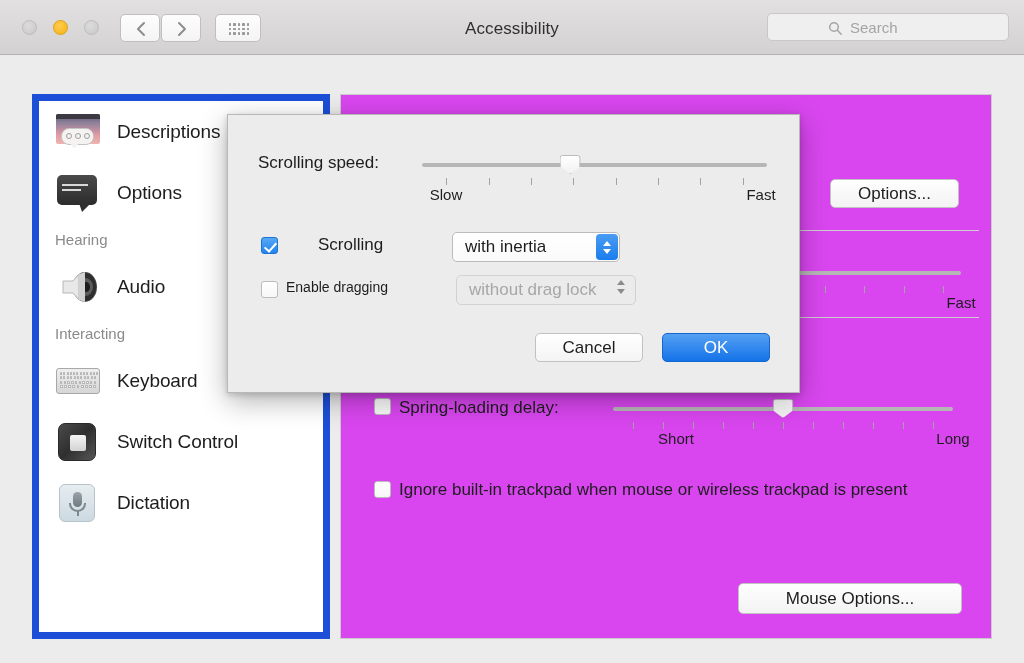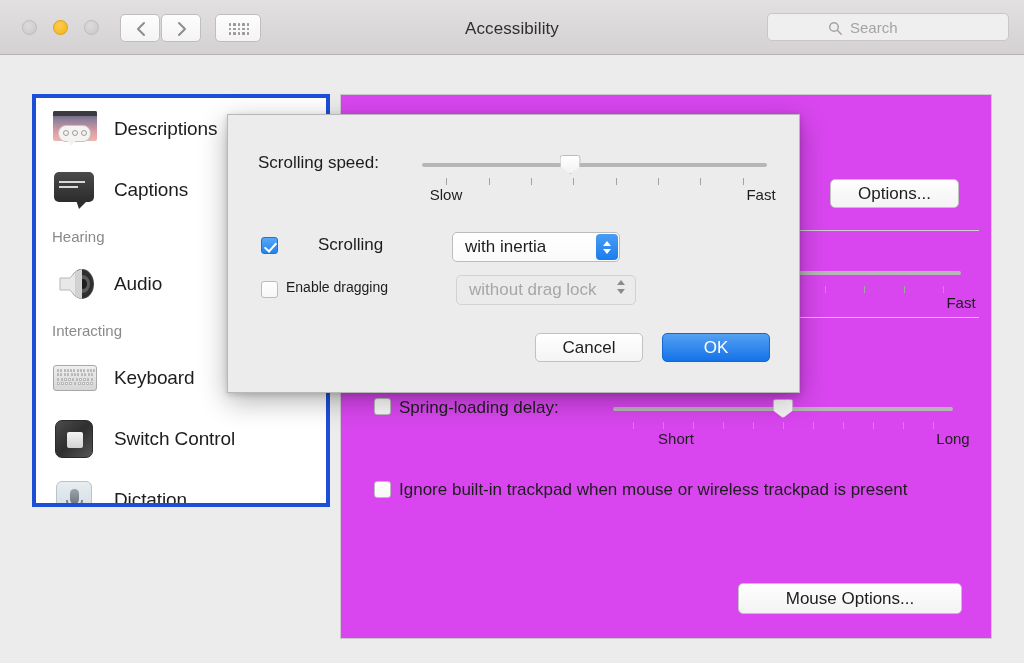--- a/index.html
+++ b/index.html
@@ -88,23 +88,23 @@
   
   #content {
     position: absolute; left: 0; top: 55px;
     width: 1024px; height: 608px;
     background: #ececec;
   }
 
   
   #sidebar {
     position: absolute; left: 32px; top: 39px;
-    width: 298px; height: 413px;
+    width: 298px; height: 545px;
     background: #ffffff;
-    border: 4px solid #1d4ed8;
+    border: 7px solid #1d4ed8;
     overflow: hidden;
   }
   .side-item {
     position: relative;
     height: 61px;
     display: flex; align-items: center;
     padding-left: 16px;
   }
   .side-item.selected { background: #d9d9d9; }
   .side-label {
@@ -428,21 +428,21 @@
       </div>
 
       <div class="side-item">
         <span class="sicon-box">
           <span class="ic-captions"></span>
           <span class="cap-lines">
               <i></i>
               <i></i>
             </span>
         </span>
-        <span class="side-label">Captions</span>
+        <span class="side-label">Options</span>
       </div>
 
       <div class="side-group">Hearing</div>
 
       <div class="side-item">
         <span class="sicon-box">
           <svg class="ic-audio" viewBox="0 0 42 38">
             <ellipse cx="28" cy="19" rx="12" ry="15" fill="#4a4a4a"></ellipse>
             <ellipse cx="28" cy="19" rx="11" ry="14" fill="#2e2e2e"></ellipse>
             <ellipse cx="29" cy="19" rx="7" ry="9" fill="#5b5b5b"></ellipse>

